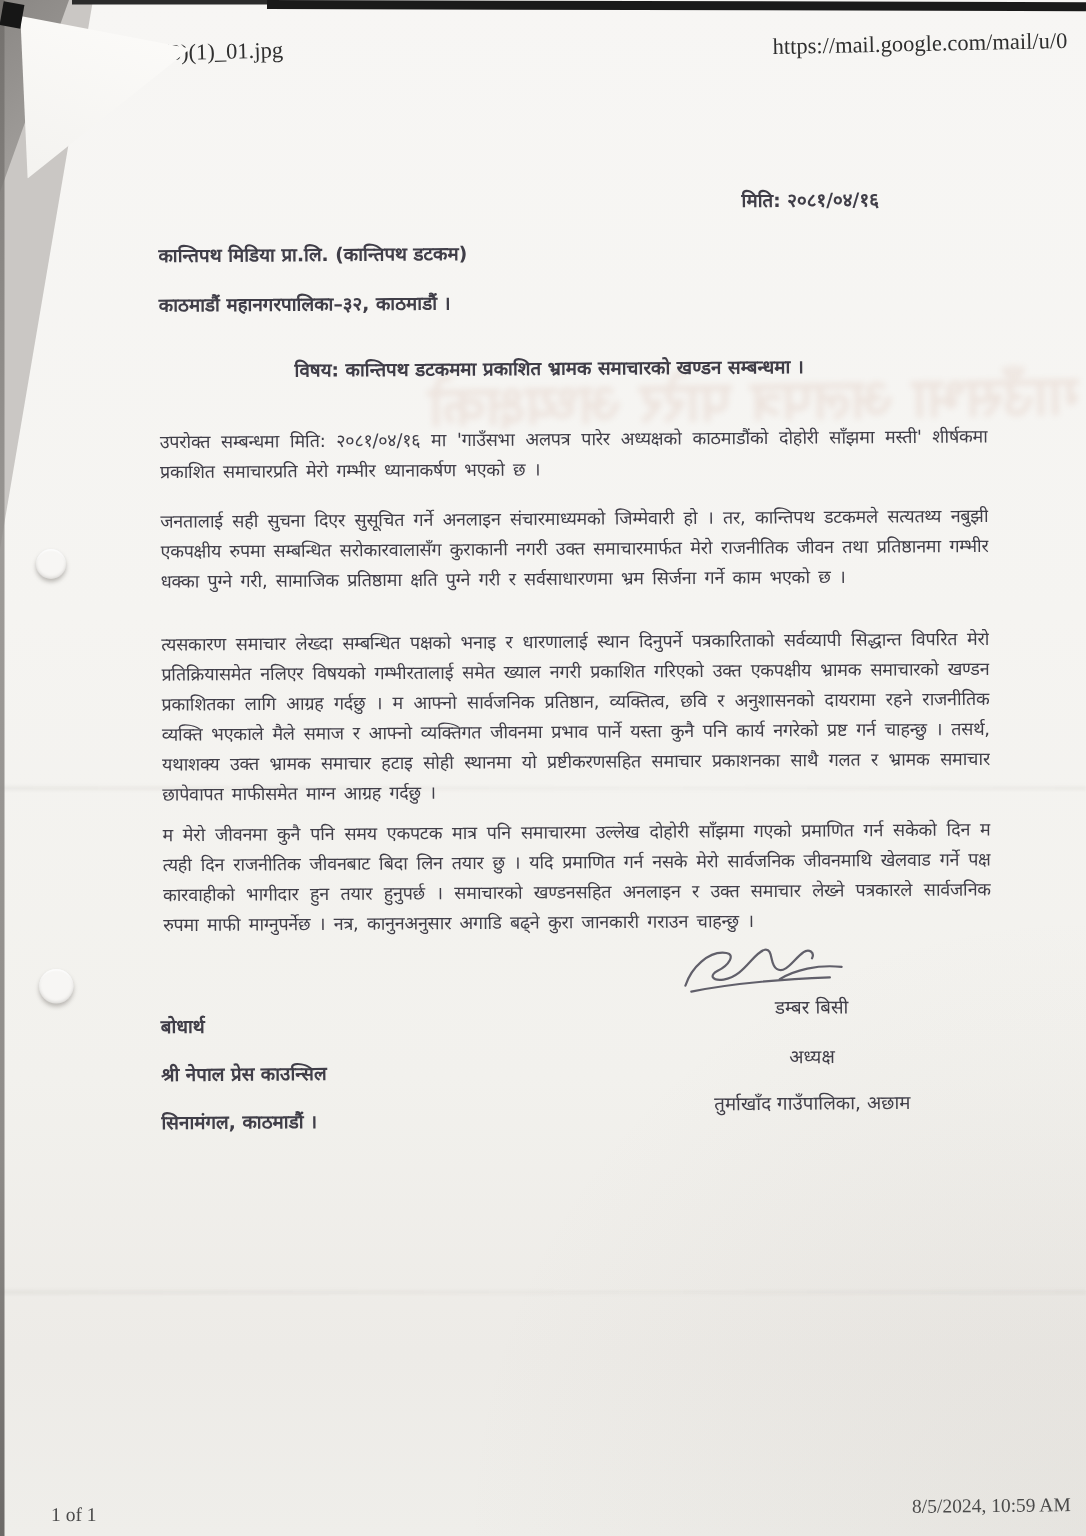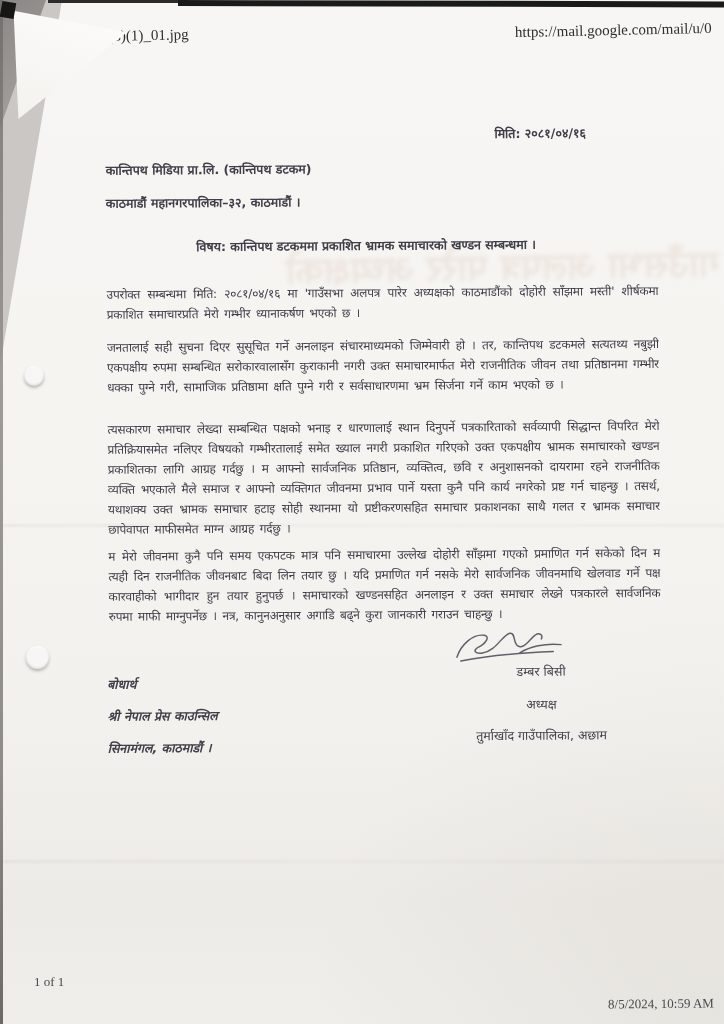--- a/index.html
+++ b/index.html
@@ -33,21 +33,21 @@
     font-size:12px;line-height:20px;letter-spacing:-0.2px;word-spacing:2px;
     text-align:justify;overflow:hidden;
   }
   .addr{position:absolute;left:108px;font-size:12.5px;font-weight:600;}
   .subject{position:absolute;left:118px;width:500px;text-align:center;font-size:12.5px;font-weight:700;}
 
   .sig-block{position:absolute;left:420px;top:664px;width:240px;text-align:center;font-size:12.5px;}
   .sig-block .line2{margin-top:16px;}
   .sig-block .line3{margin-top:14px;}
   .cc-block{position:absolute;left:106px;top:674px;font-size:12.5px;font-weight:600;}
-  .cc-block div{margin-bottom:15px;font-style:italic;}
+  .cc-block div{margin-bottom:15px;}
 
   
   .bleed{
     position:absolute;left:285px;top:244px;width:435px;height:104px;
     transform:scaleX(-1) rotate(1deg);
     font-size:37px;line-height:48px;font-weight:700;
     color:#b4765c;opacity:0.13;filter:blur(2px);
     overflow:hidden;white-space:nowrap;
   }
 
@@ -107,21 +107,21 @@
 
     <div class="cc-block dev">
       <div>बोधार्थ</div>
       <div>श्री नेपाल प्रेस काउन्सिल</div>
       <div>सिनामंगल, काठमाडौं ।</div>
     </div>
   </div>
 
   <div class="print-txt" style="left:40px;top:28px;transform:rotate(-1.4deg);">an-kantipth(3)(1)_01.jpg</div>
   <div class="print-txt" style="right:12px;top:22px;transform:rotate(-1.2deg);">https://mail.google.com/mail/u/0</div>
-  <div class="foot-txt" style="left:34px;top:974px;">1 of 1</div>
+  <div class="foot-txt" style="left:34px;top:1002px;">1 of 1</div>
   <div class="foot-txt" style="right:10px;top:996px;transform:rotate(-0.6deg);">8/5/2024, 10:59 AM</div>
 
   <div class="hole top"></div>
   <div class="hole bottom"></div>
 
   <div class="gray-poly-light"></div>
   <div class="gray-poly-dark"></div>
   <div class="white-fold"></div>
   <div class="left-edge"></div>
   <div class="top-strip-left"></div>

